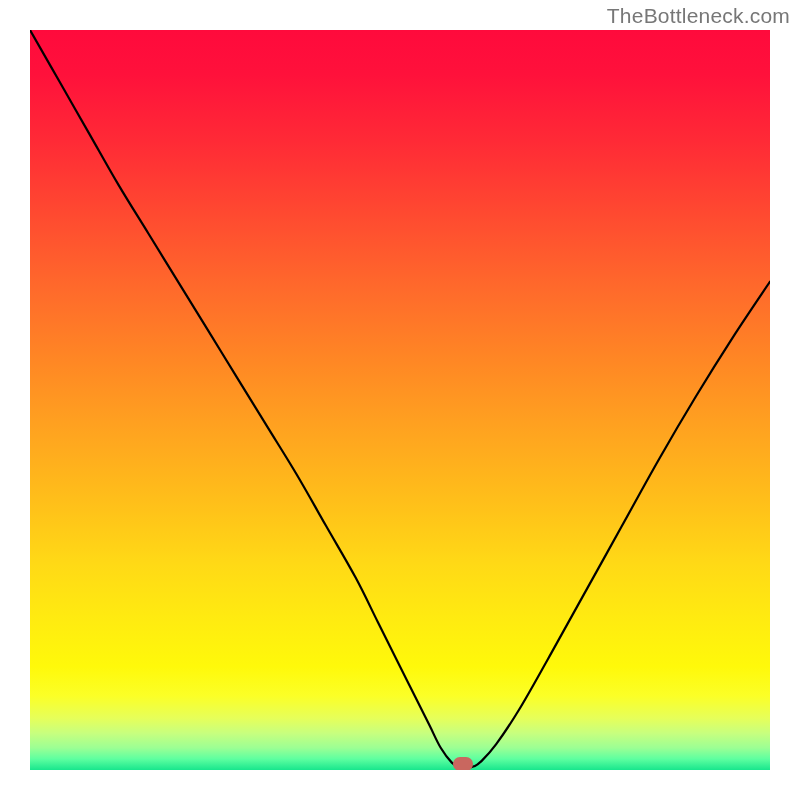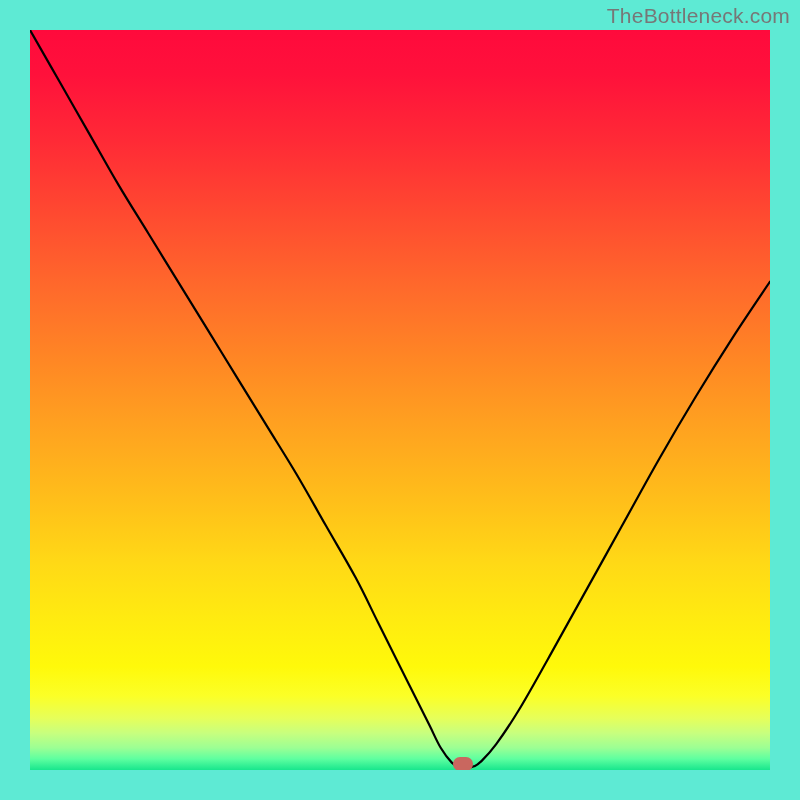--- a/index.html
+++ b/index.html
@@ -8,21 +8,21 @@
     width: 800px;
     height: 800px;
     overflow: hidden;
     background: #000;
     font-family: Arial, Helvetica, sans-serif;
   }
   .frame {
     position: relative;
     width: 800px;
     height: 800px;
-    background: #5eead4;
+    background: #ffffff;
   }
   .watermark {
     position: absolute;
     top: 4px;
     right: 10px;
     color: #777;
     font-size: 21px;
     font-weight: 500;
     letter-spacing: 0.2px;
     z-index: 20;

